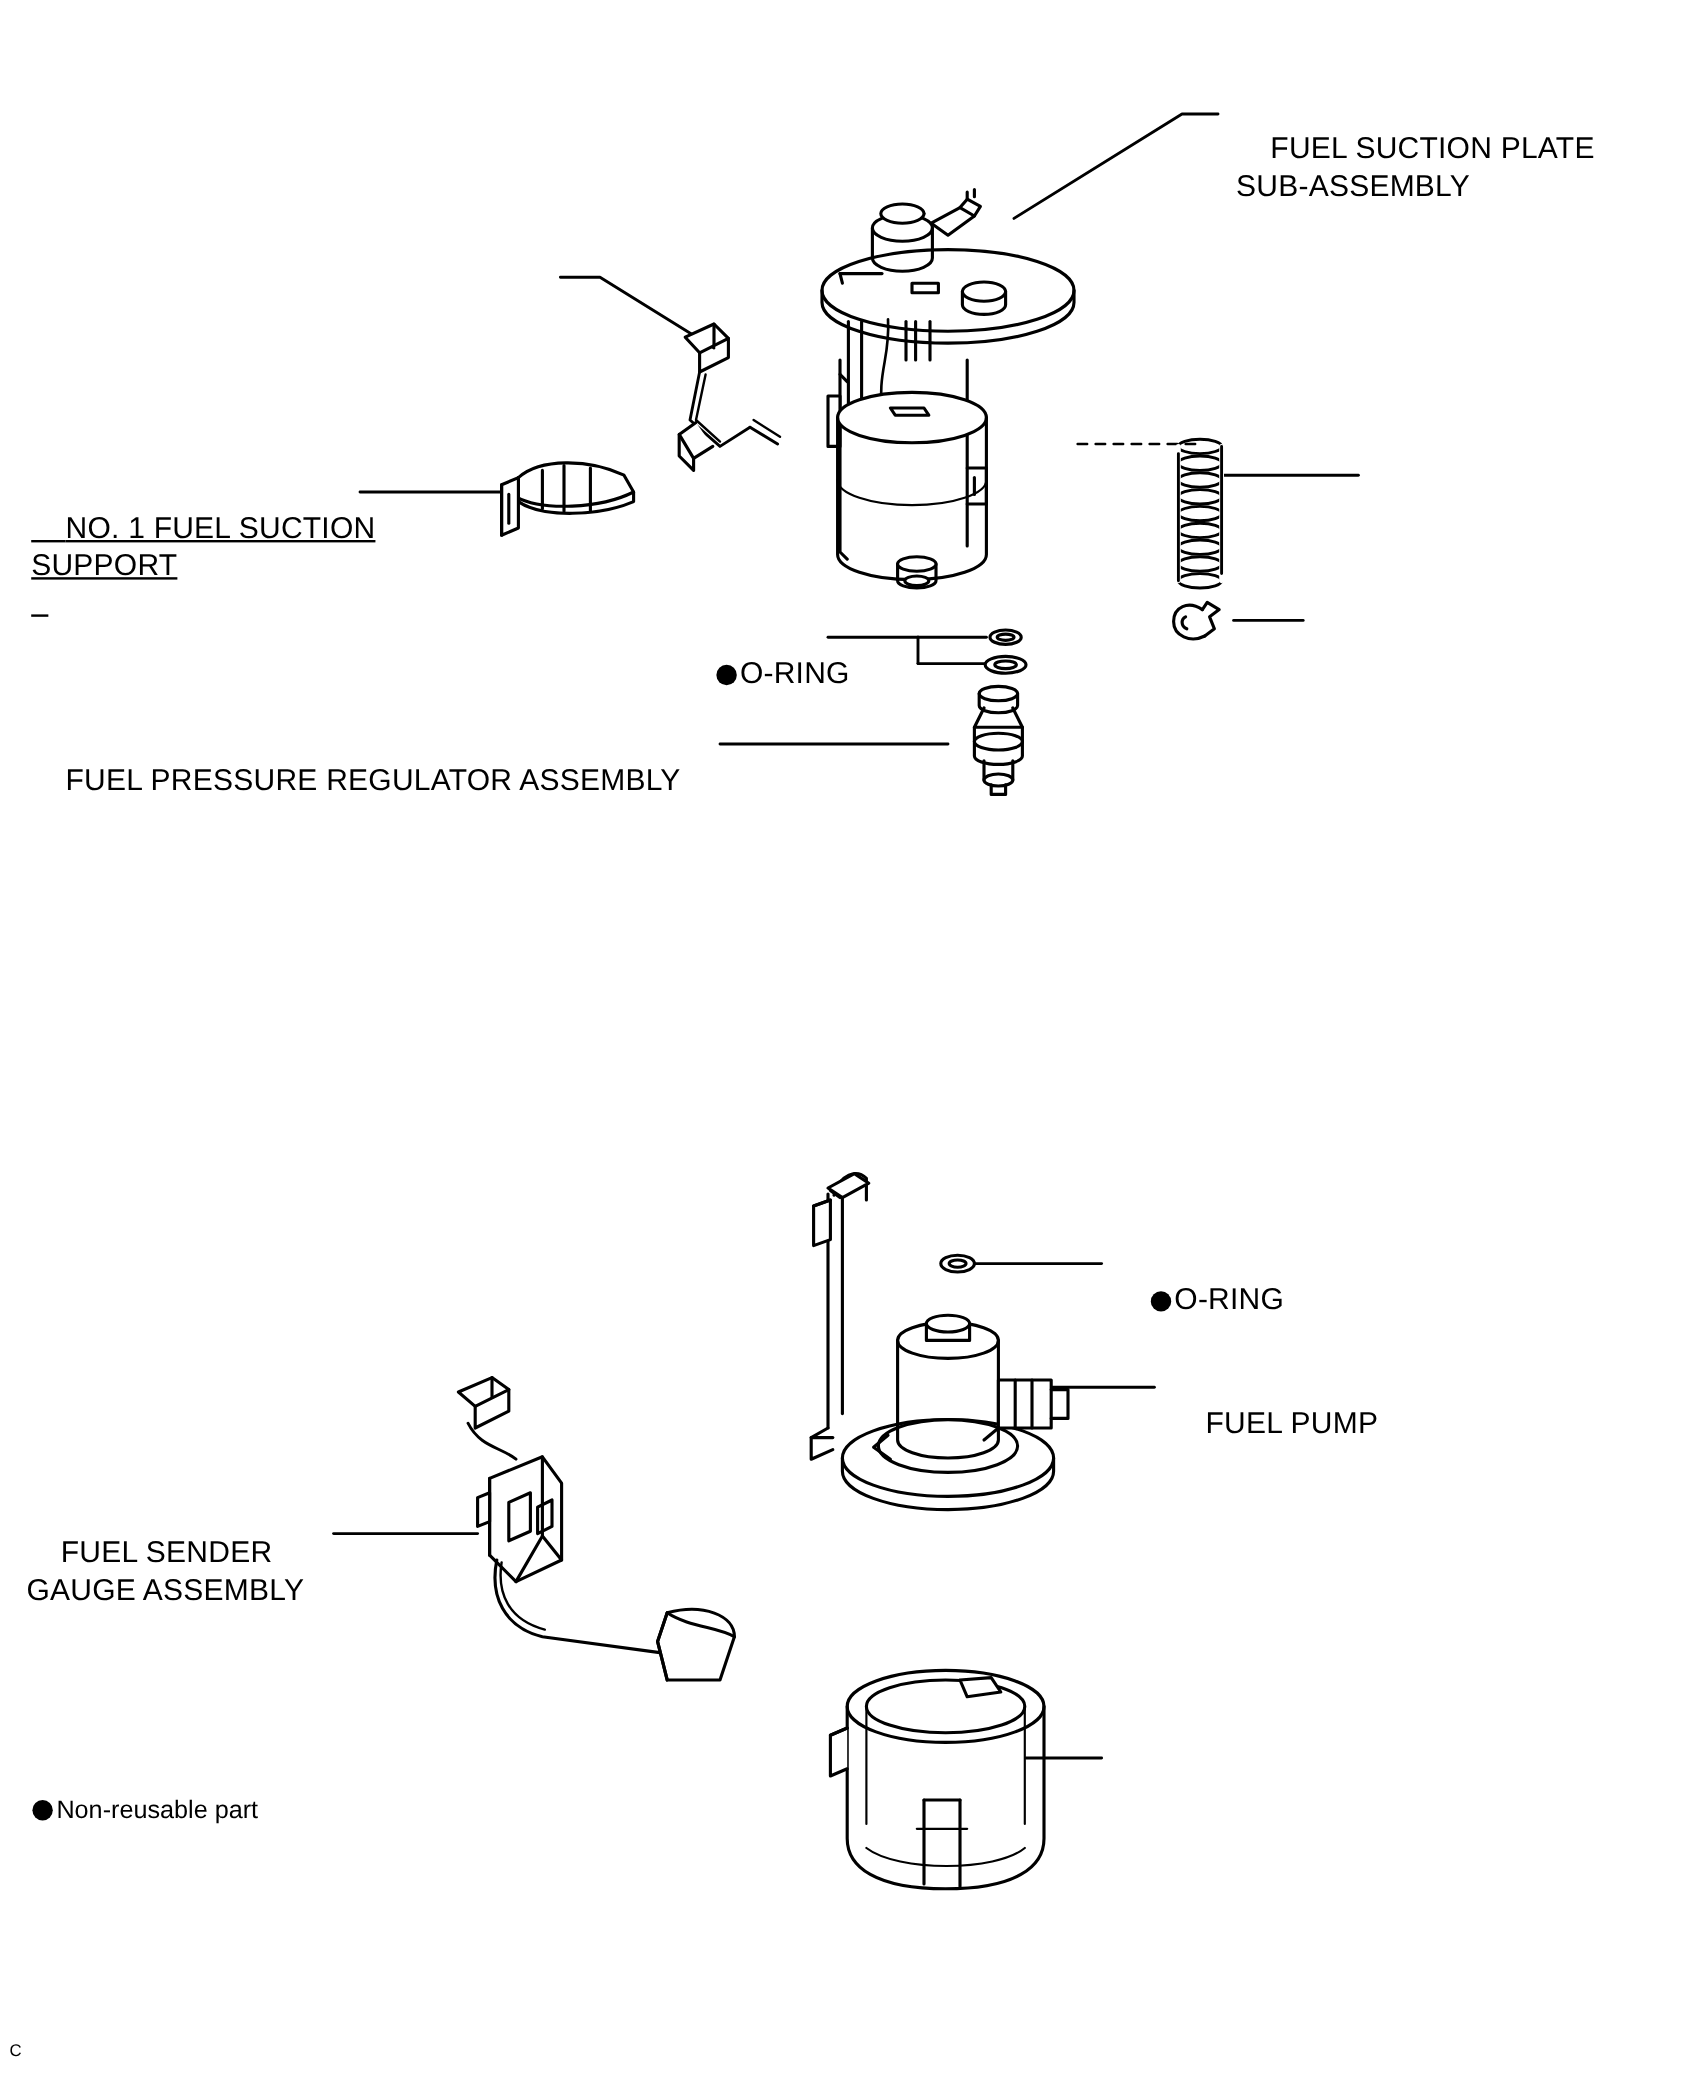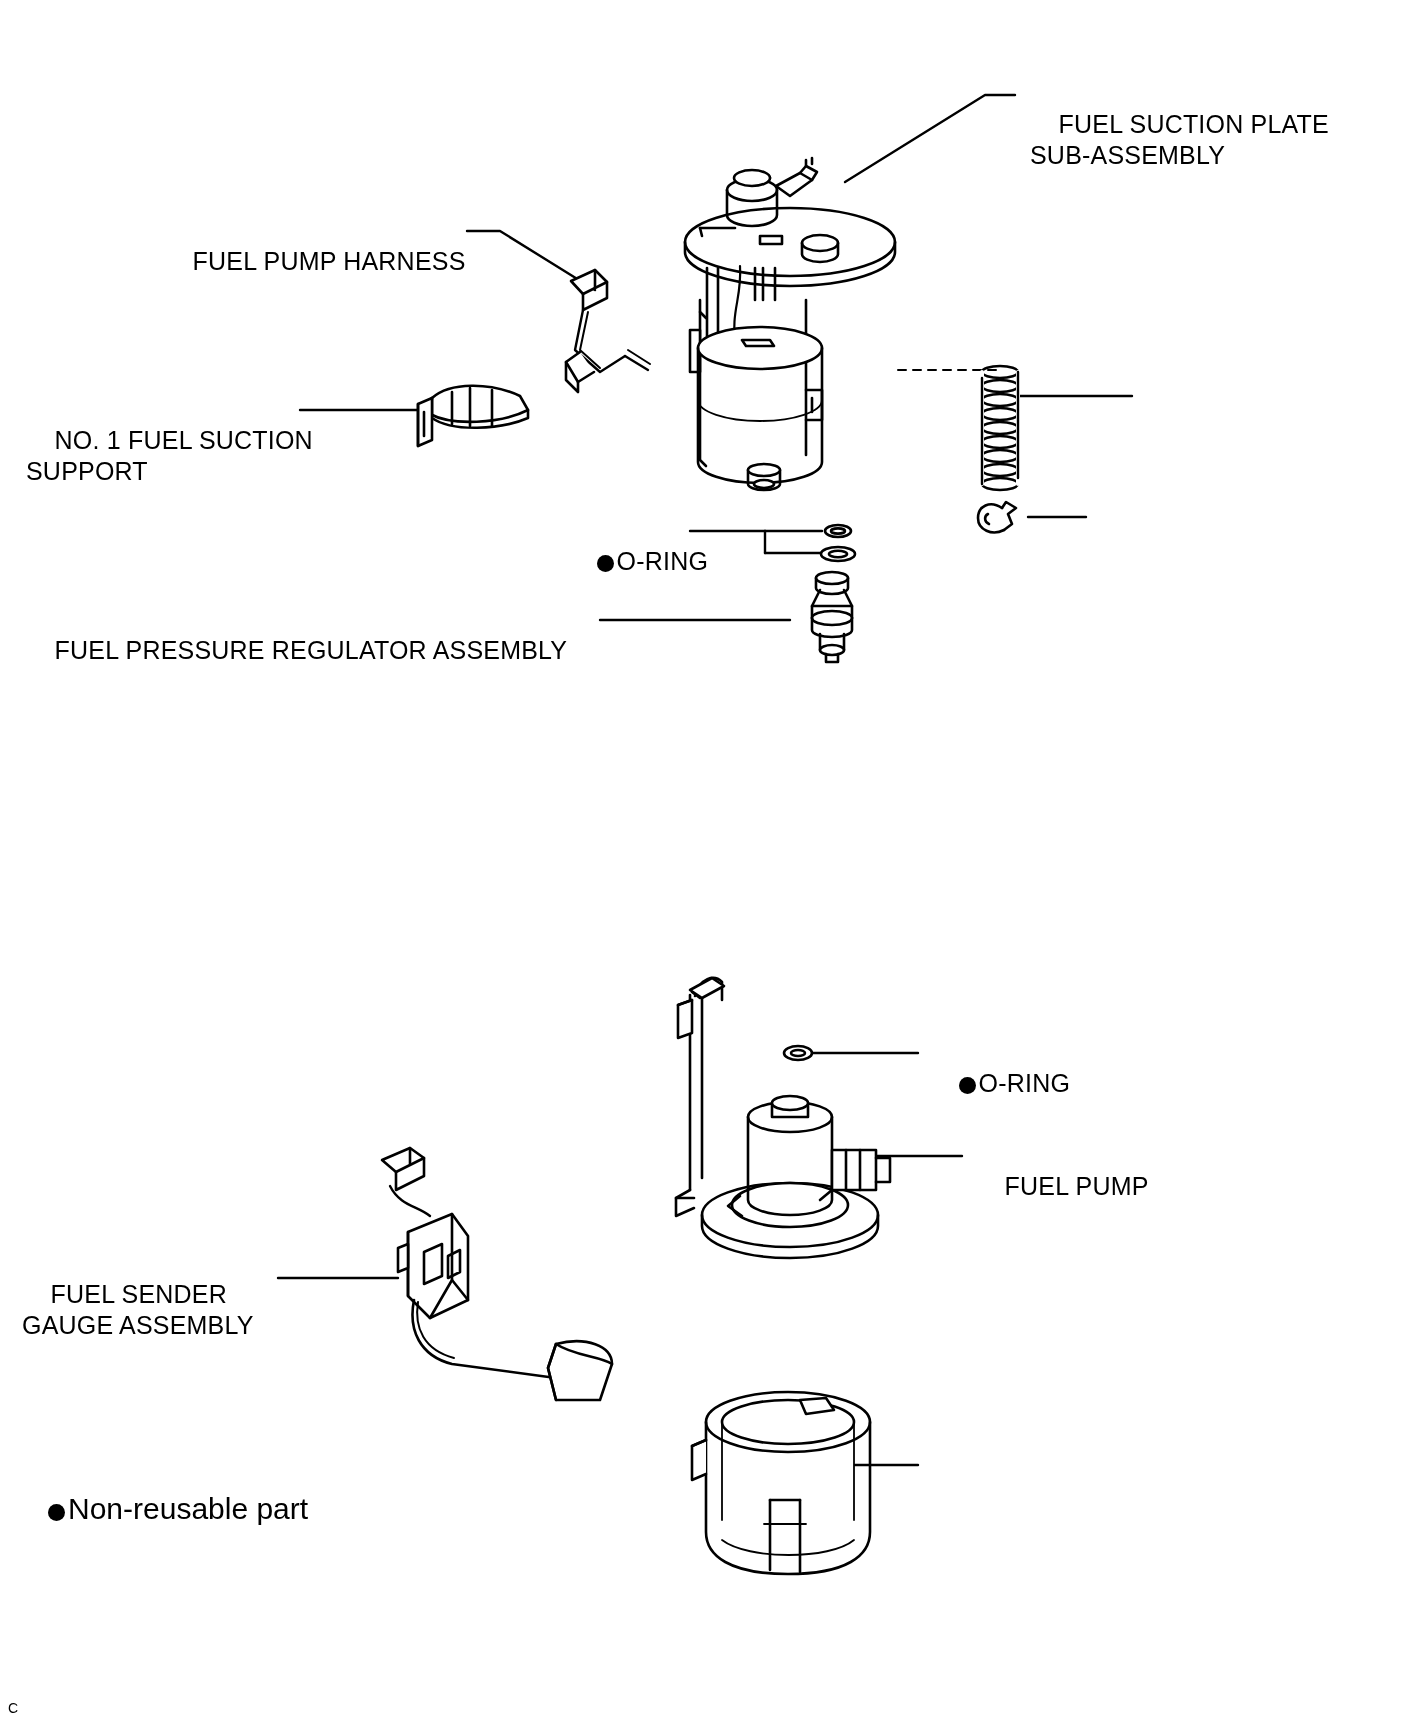--- a/index.html
+++ b/index.html
@@ -34,23 +34,23 @@
     display: inline-block;
     width: 17px;
     height: 17px;
     border-radius: 50%;
     background: #000;
     vertical-align: -2px;
     margin-right: 3px;
   }
   .legend {
     position: absolute;
-    left: 48px;
+    left: 27px;
     top: 1495px;
-    font-size: 30px;
+    font-size: 21px;
     line-height: 28px;
   }
   .corner-mark {
     position: absolute;
     left: 8px;
     top: 1700px;
     font-size: 14px;
     color: #000;
   }
   svg.art {
@@ -292,25 +292,22 @@
       </g>
 
     </g>
   </svg>
 
   <div class="label" style="left:1030px; top:78px;">
     <span>FUEL SUCTION PLATE
 SUB-ASSEMBLY</span>
   </div>
 
-  <div class="label" style="left:164px; top:215px;">
-    <span>FUEL PUMP HARNESS</span>
-  </div>
-
-  <div class="label" style="left:26px; top:394px;">
+
+  <div class="label" style="left:26px; top:394px;text-decoration:underline;">
     <span>NO. 1 FUEL SUCTION
 SUPPORT</span>
   </div>
 
 
 
   <div class="label" style="left:568px; top:515px;">
     <span class="bullet"></span><span>O-RING</span>
   </div>
 

